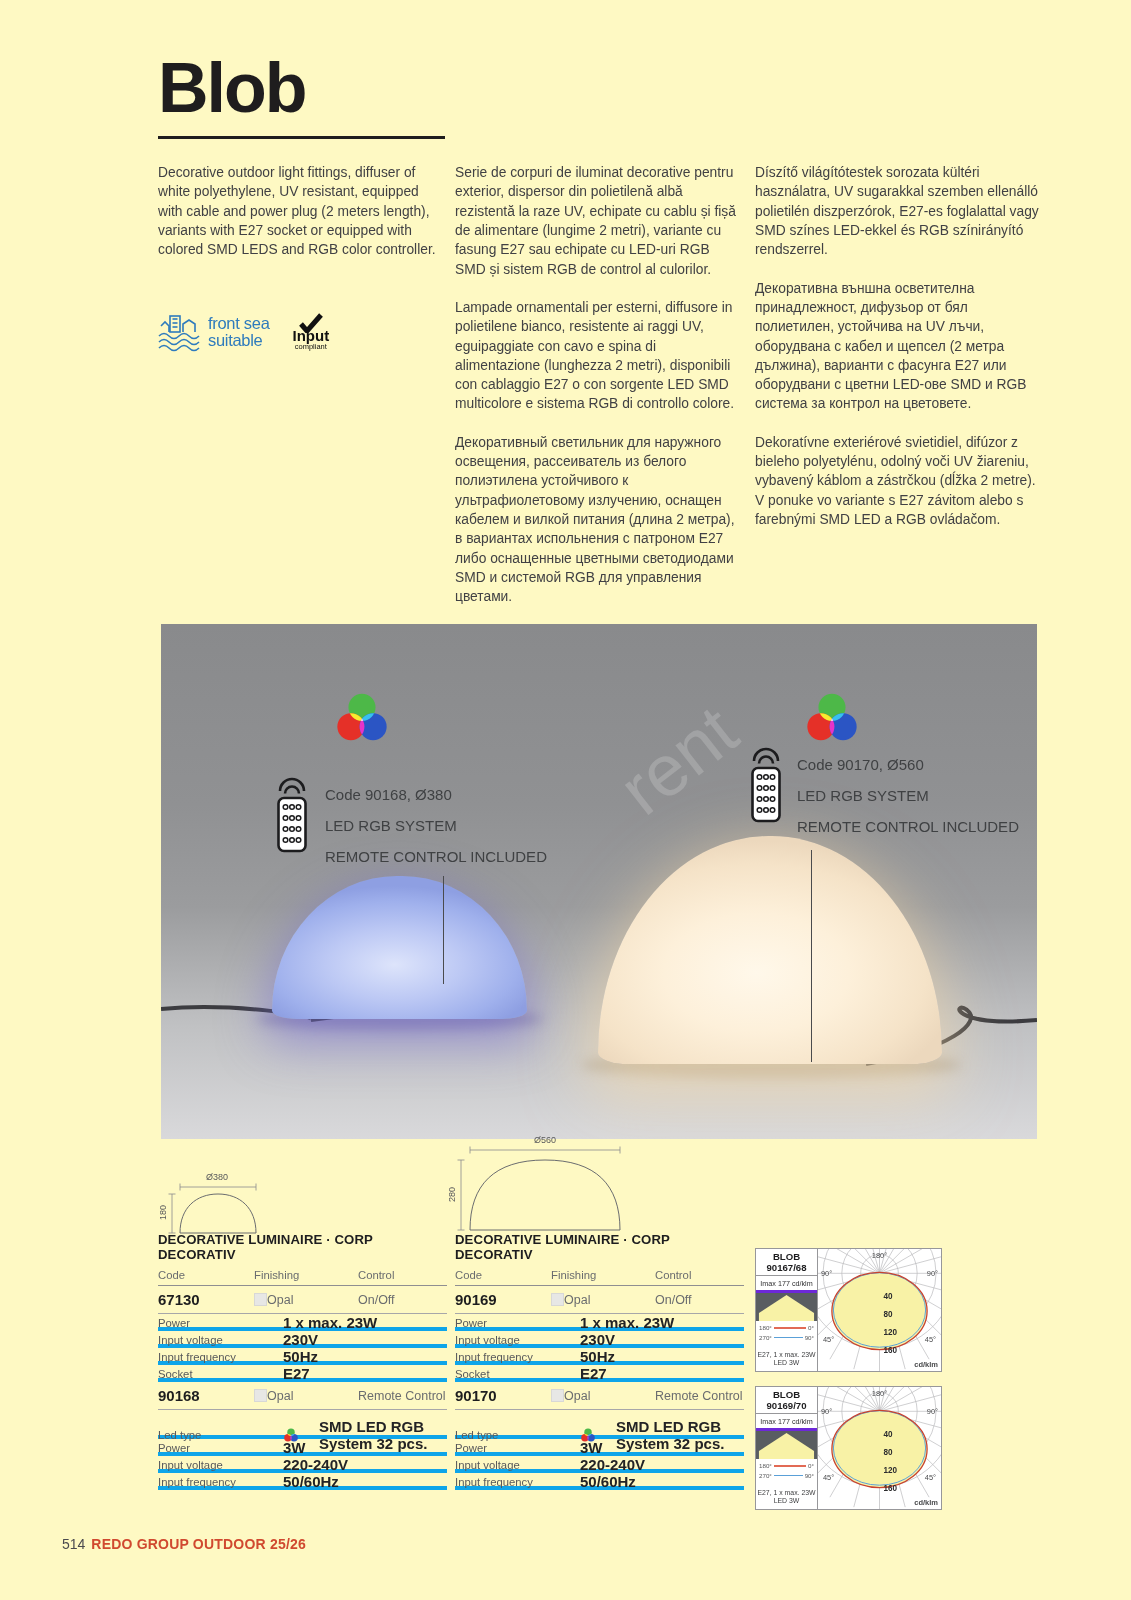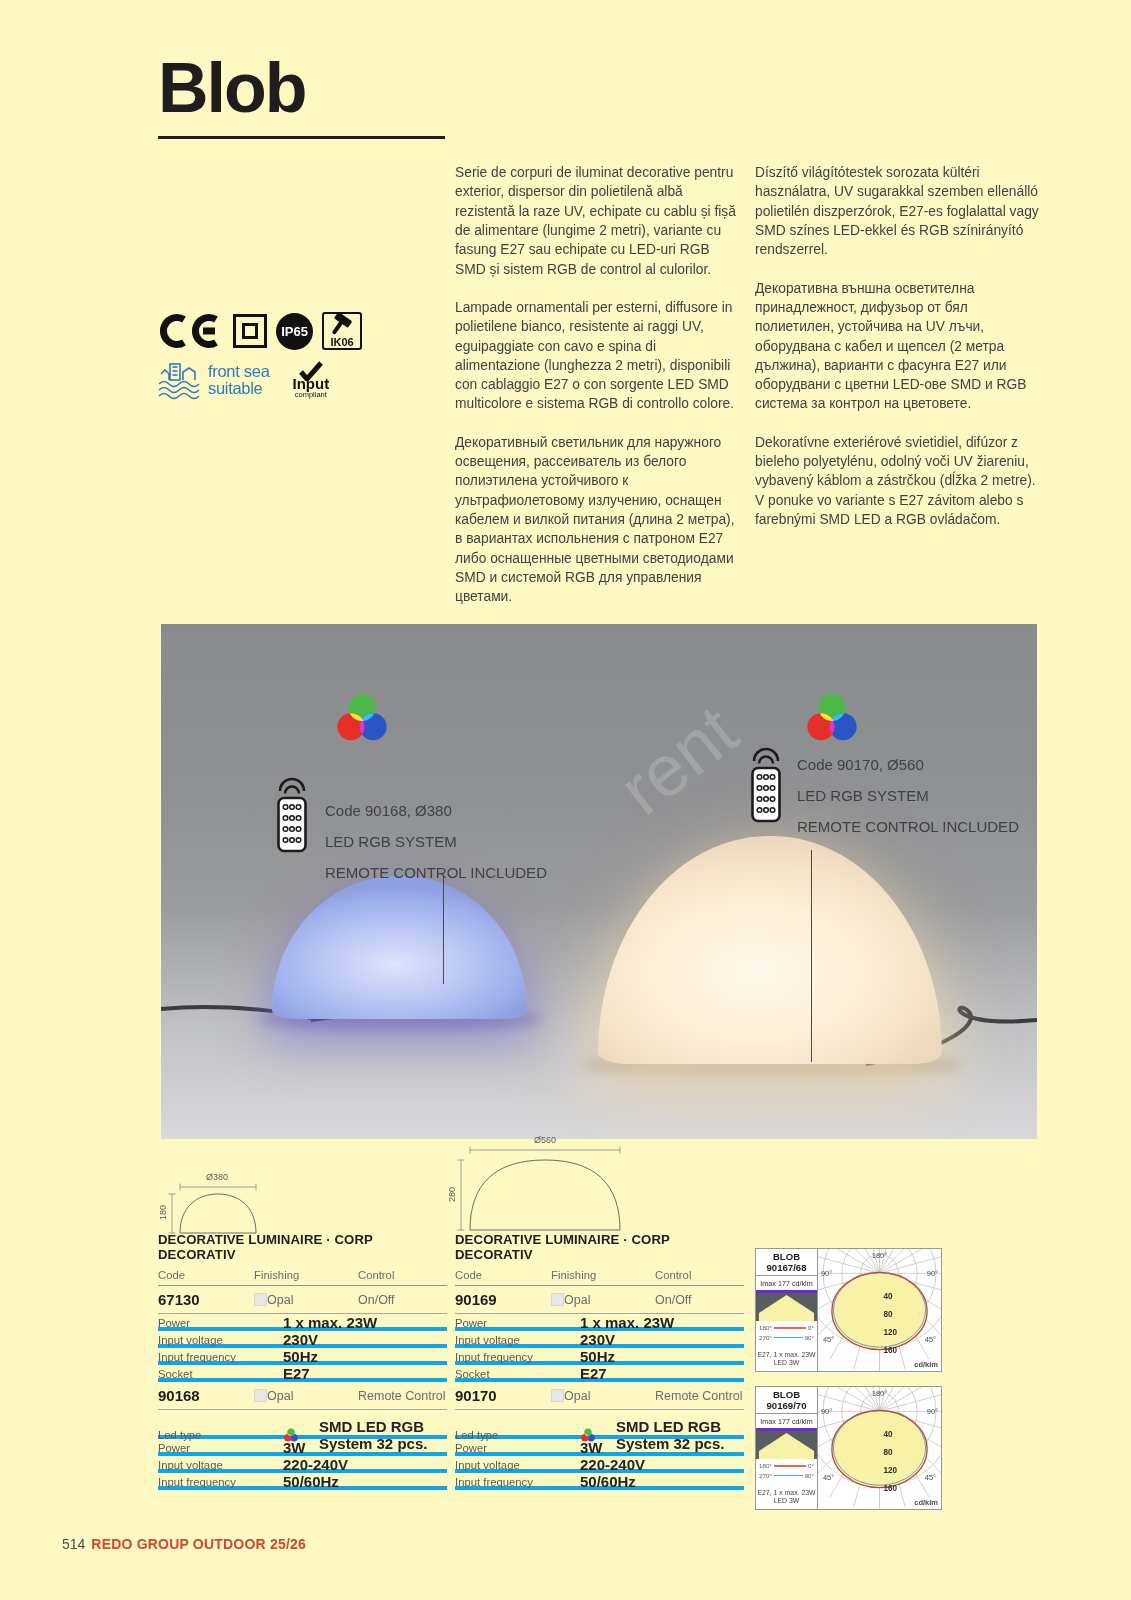--- a/index.html
+++ b/index.html
@@ -191,54 +191,35 @@
       <polygon points="31,2 59,20 59,28 3,28 3,20" fill="#f8f2a6"></polygon>
     </g>
   </defs>
 </svg>
 
 <div id="page">
 
   <div class="title">Blob</div>
   <div class="title-rule"></div>
 
+  <div class="desc-col" id="col-en">
+    <p>Decorative outdoor light fittings, diffuser of white polyethylene, UV resistant, equipped with cable and power plug (2 meters length), variants with E27 socket or equipped with colored SMD LEDS and RGB color controller.</p>
+  </div>
   <div class="desc-col" id="col-mid">
     <p>Serie de corpuri de iluminat decorative pentru exterior, dispersor din polietilenă albă rezistentă la raze UV, echipate cu cablu și fișă de alimentare (lungime 2 metri), variante cu fasung E27 sau echipate cu LED-uri RGB SMD și sistem RGB de control al culorilor.</p>
     <p>Lampade ornamentali per esterni, diffusore in polietilene bianco, resistente ai raggi UV, eguipaggiate con cavo e spina di alimentazione (lunghezza 2 metri), disponibili con cablaggio E27 o con sorgente LED SMD multicolore e sistema RGB di controllo colore.</p>
     <p>Декоративный светильник для наружного освещения, рассеиватель из белого полиэтилена устойчивого к ультрафиолетовому излучению, оснащен кабелем и вилкой питания (длина 2 метра), в вариантах испольнения с патроном E27 либо оснащенные цветными светодиодами SMD и системой RGB для управления цветами.</p>
   </div>
   <div class="desc-col" id="col-right">
     <p>Díszítő világítótestek sorozata kültéri használatra, UV sugarakkal szemben ellenálló polietilén diszperzórok, E27-es foglalattal vagy SMD színes LED-ekkel és RGB színirányító rendszerrel.</p>
     <p>Декоративна външна осветителна принадлежност, дифузьор от бял полиетилен, устойчива на UV лъчи, оборудвана с кабел и щепсел (2 метра дължина), варианти с фасунга E27 или оборудвани с цветни LED-ове SMD и RGB система за контрол на цветовете.</p>
     <p>Dekoratívne exteriérové svietidiel, difúzor z bieleho polyetylénu, odolný voči UV žiareniu, vybavený káblom a zástrčkou (dĺžka 2 metre). V ponuke vo variante s E27 závitom alebo s farebnými SMD LED a RGB ovládačom.</p>
   </div>
 
   <div class="badges">
-    <div class="badge-row">
-      <svg width="66" height="36" viewBox="0 0 66 36">
-        <g fill="none" stroke="#111" stroke-width="7">
-          <path d="M26,6.5 A13.5,13.5 0 1 0 26,29.5"></path>
-          <path d="M58,6.5 A13.5,13.5 0 1 0 58,29.5"></path>
-          <line x1="45" y1="18" x2="57" y2="18"></line>
-        </g>
-      </svg>
-      <span class="sq2">
-          <i></i>
-        </span>
-      <span class="ip-badge">IP65</span>
-      <span class="ik-badge">
-        <svg width="34" height="22" viewBox="0 0 34 22">
-          <g transform="rotate(35 17 10)" fill="#111">
-            <rect x="7" y="2" width="17" height="8" rx="1.5"></rect>
-            <rect x="13.5" y="9" width="4" height="14" rx="1.5"></rect>
-          </g>
-        </svg>
-        <span>IK06</span>
-      </span>
-    </div>
     <div class="badge-row">
       <span class="frontsea">
         <svg width="44" height="40" viewBox="0 0 44 40">
           <g fill="none" stroke="#2e7bbd" stroke-width="1.6">
             <rect x="12" y="4" width="10" height="16"></rect>
             <line x1="14.5" y1="7" x2="19.5" y2="7"></line>
               <line x1="14.5" y1="11" x2="19.5" y2="11"></line>
               <line x1="14.5" y1="15" x2="19.5" y2="15"></line>
             <path d="M25,20 v-8 l6,-4 6,4 v8"></path>
             <path d="M3,14 l4,-4 4,4 v6"></path>
@@ -272,21 +253,21 @@
     <div class="dome dome-small"></div>
     <div class="dome dome-big"></div>
     <div class="watermark">rent</div>
 
     <svg class="rgb-big" style="left:172px; top:64px;" viewBox="0 0 60 54">
         <use href="#rgbmix"></use>
       </svg>
     <svg class="remote" style="left:112px; top:152px;" viewBox="0 0 38 78">
         <use href="#remote-ctrl"></use>
       </svg>
-    <div class="anno-text" style="left:164px; top:172px;">
+    <div class="anno-text" style="left:164px; top:156px;">
       <span>Code 90168, Ø380</span><br>
       <span>LED RGB SYSTEM</span><br>
       <span>REMOTE CONTROL INCLUDED</span>
     </div>
     <div class="leader" style="left:282px; top:252px; height:108px;"></div>
 
     <svg class="rgb-big" style="left:642px; top:64px;" viewBox="0 0 60 54">
         <use href="#rgbmix"></use>
       </svg>
     <svg class="remote" style="left:586px; top:122px;" viewBox="0 0 38 78">

